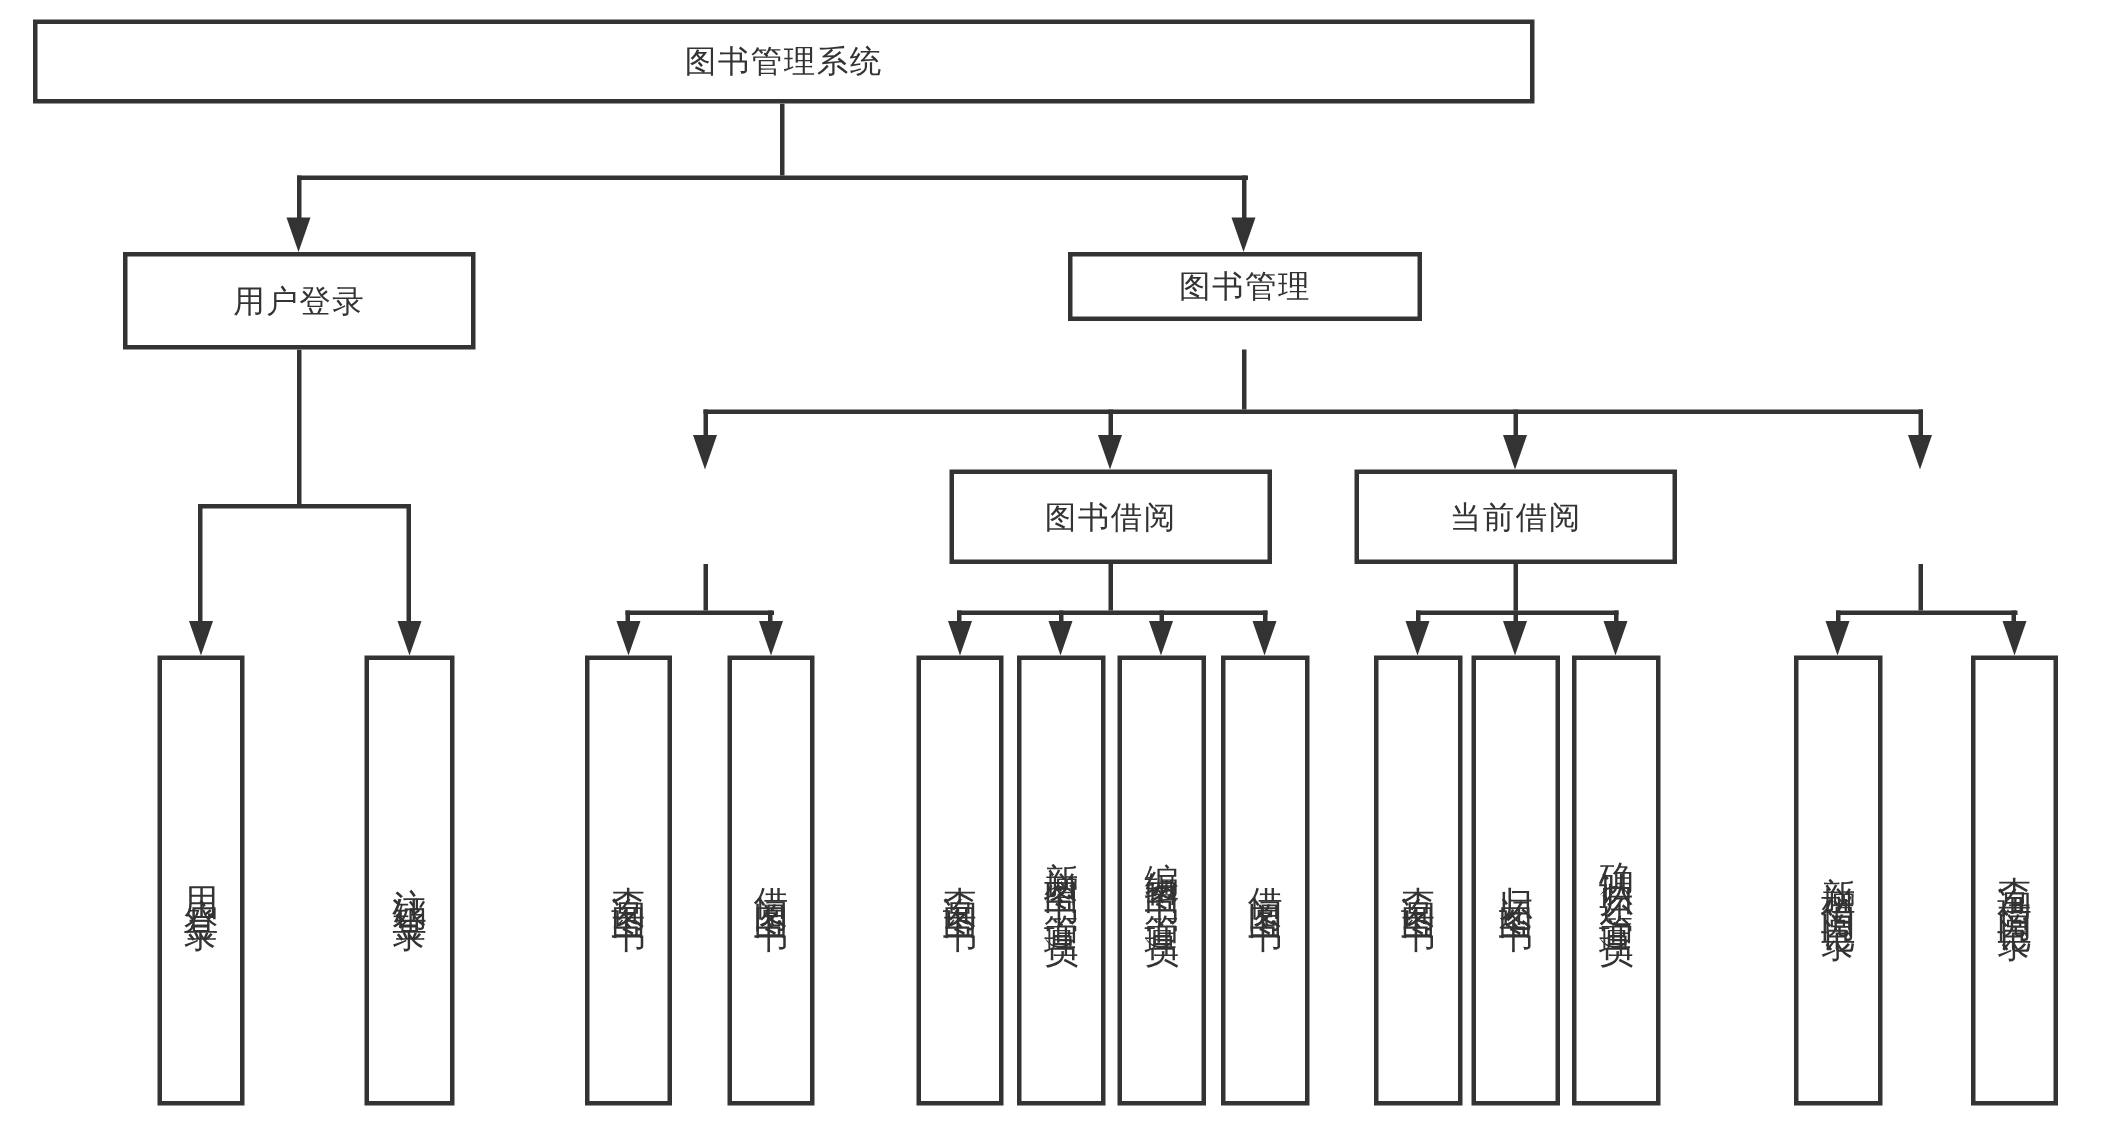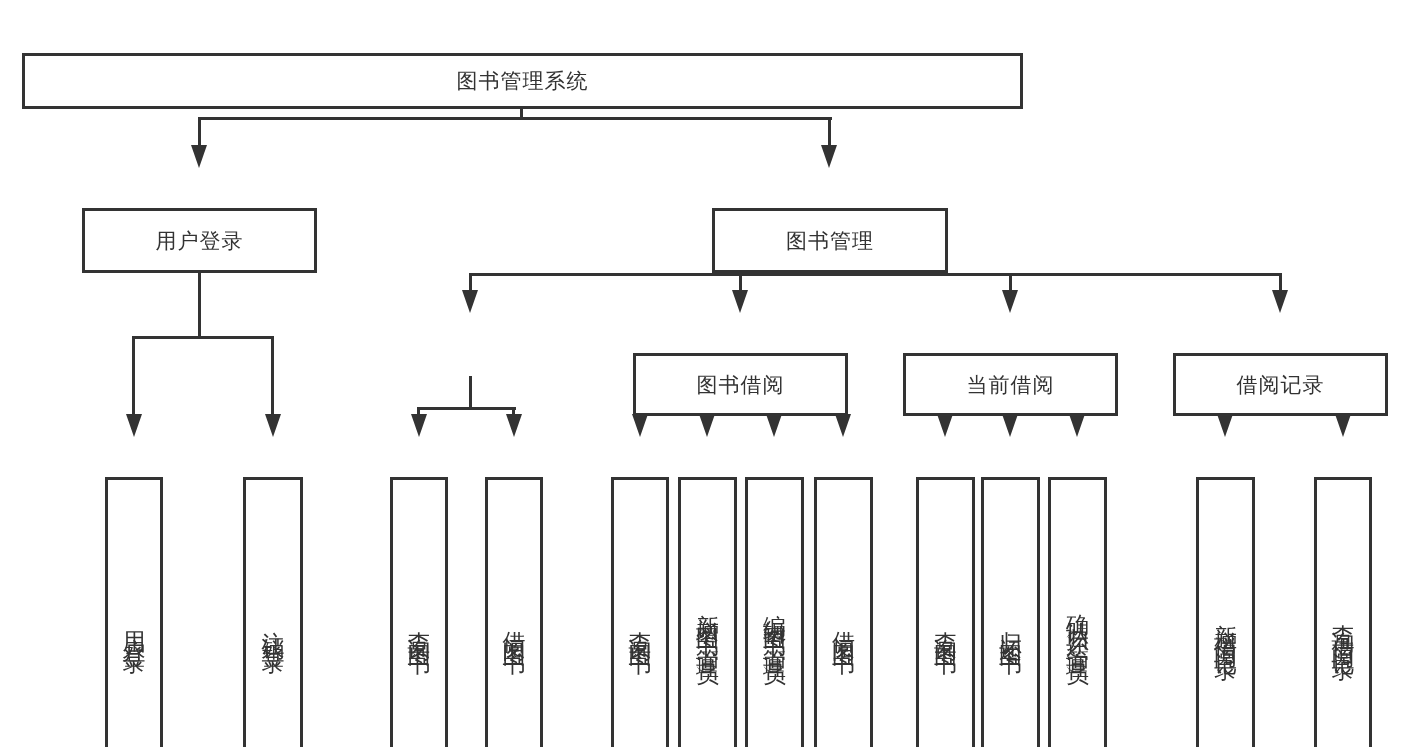--- a/index.html
+++ b/index.html
@@ -24,21 +24,20 @@
   .node {
     position: absolute;
     box-sizing: border-box;
     border: 3px solid var(--line);
     background: var(--box_fill);
     display: flex;
     align-items: center;
     justify-content: center;
     color: var(--text);
     z-index: 2;
-    margin-top: 40px;
   }
   .node.h { font-size: 21px; letter-spacing: 1px; }
   .node.v .vtext {
     writing-mode: vertical-rl;
     text-orientation: mixed;
     font-size: 23px;
     letter-spacing: 7px;
     line-height: 1;
     white-space: nowrap;
   }
@@ -69,25 +68,24 @@
   }
 </style>
 </head>
 <body>
 
 <div class="canvas">
 
   <div class="node h" style="left:22px; top:13px; width:1001px; height:56px;">图书管理系统</div>
 
   <div class="node h" style="left:82px; top:168px; width:235px; height:65px;">用户登录</div>
-  <div class="node h" style="left:712px; top:168px; width:236px; height:65px;">图书管理</div>
+  <div class="node h" style="left:712px; top:168px; width:236px; height:46px;">图书管理</div>
 
   <div class="node h" style="left:903px; top:313px; width:215px; height:63px;">当前借阅</div>
   <div class="node h" style="left:633px; top:313px; width:215px; height:63px;">图书借阅</div>
-  <div class="node h" style="left:1173px; top:313px; width:215px; height:63px;">借阅记录</div>
 
   <div class="node v" style="left:105px; top:437px; width:58px; height:300px;">
     <span class="vtext">用户登录</span>
   </div>
   <div class="node v" style="left:243px; top:437px; width:60px; height:300px;">
     <span class="vtext">注销登录</span>
   </div>
 
   <div class="node v" style="left:390px; top:437px; width:58px; height:300px;">
     <span class="vtext">查询图书</span>

